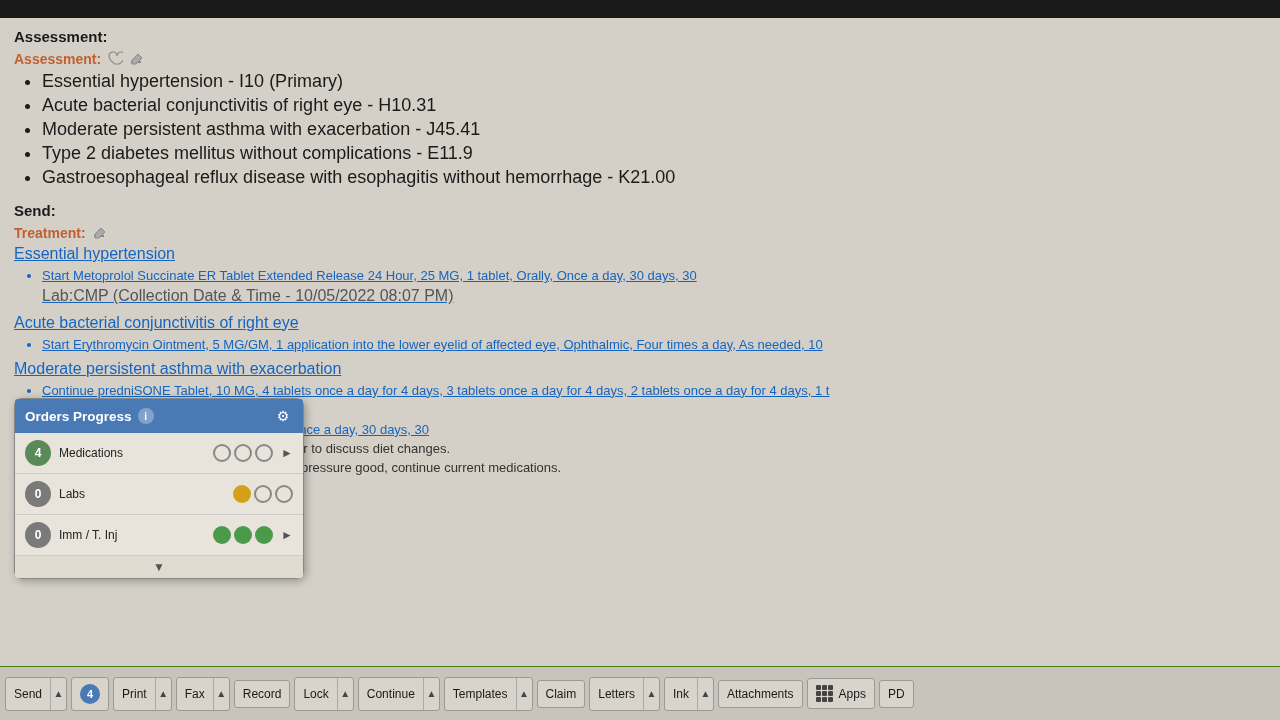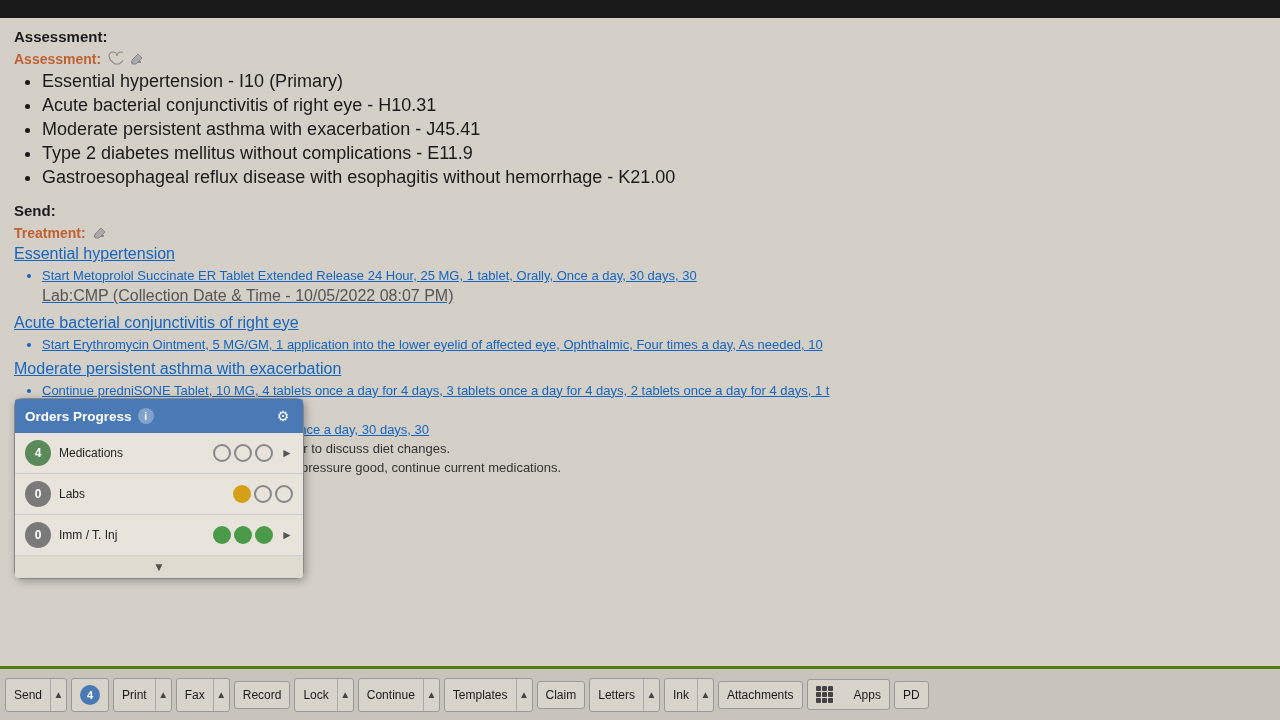--- a/index.html
+++ b/index.html
@@ -229,21 +229,21 @@
       padding: 4px;
       background: #e0dbd0;
       border-radius: 0 0 3px 3px;
     }
 
     
     .bottom-toolbar {
       width: 100%;
       height: 54px;
       background: #c8c4bc;
-      border-top: 3px solid #4d7c0f;
+      border-top: 1px solid #4d7c0f;
       display: flex;
       align-items: center;
       padding: 0 4px;
       gap: 2px;
       position: absolute;
       bottom: 0;
     }
 
     .toolbar-dropdown-btn {
       display: flex;
@@ -501,21 +501,21 @@
     <div class="toolbar-dropdown-btn">▲</div>
   </div>
 
   <div class="toolbar-group">
     <div class="toolbar-main-btn">
       <span>Attachments</span>
     </div>
   </div>
 
   <div class="toolbar-group">
-    <div class="toolbar-main-btn" style="gap:21px;">
+    <div class="toolbar-main-btn" style="gap:6px;">
       <div class="grid-icon">
         <div class="grid-dot"></div>
           <div class="grid-dot"></div>
           <div class="grid-dot"></div>
         <div class="grid-dot"></div>
           <div class="grid-dot"></div>
           <div class="grid-dot"></div>
         <div class="grid-dot"></div>
           <div class="grid-dot"></div>
           <div class="grid-dot"></div>

